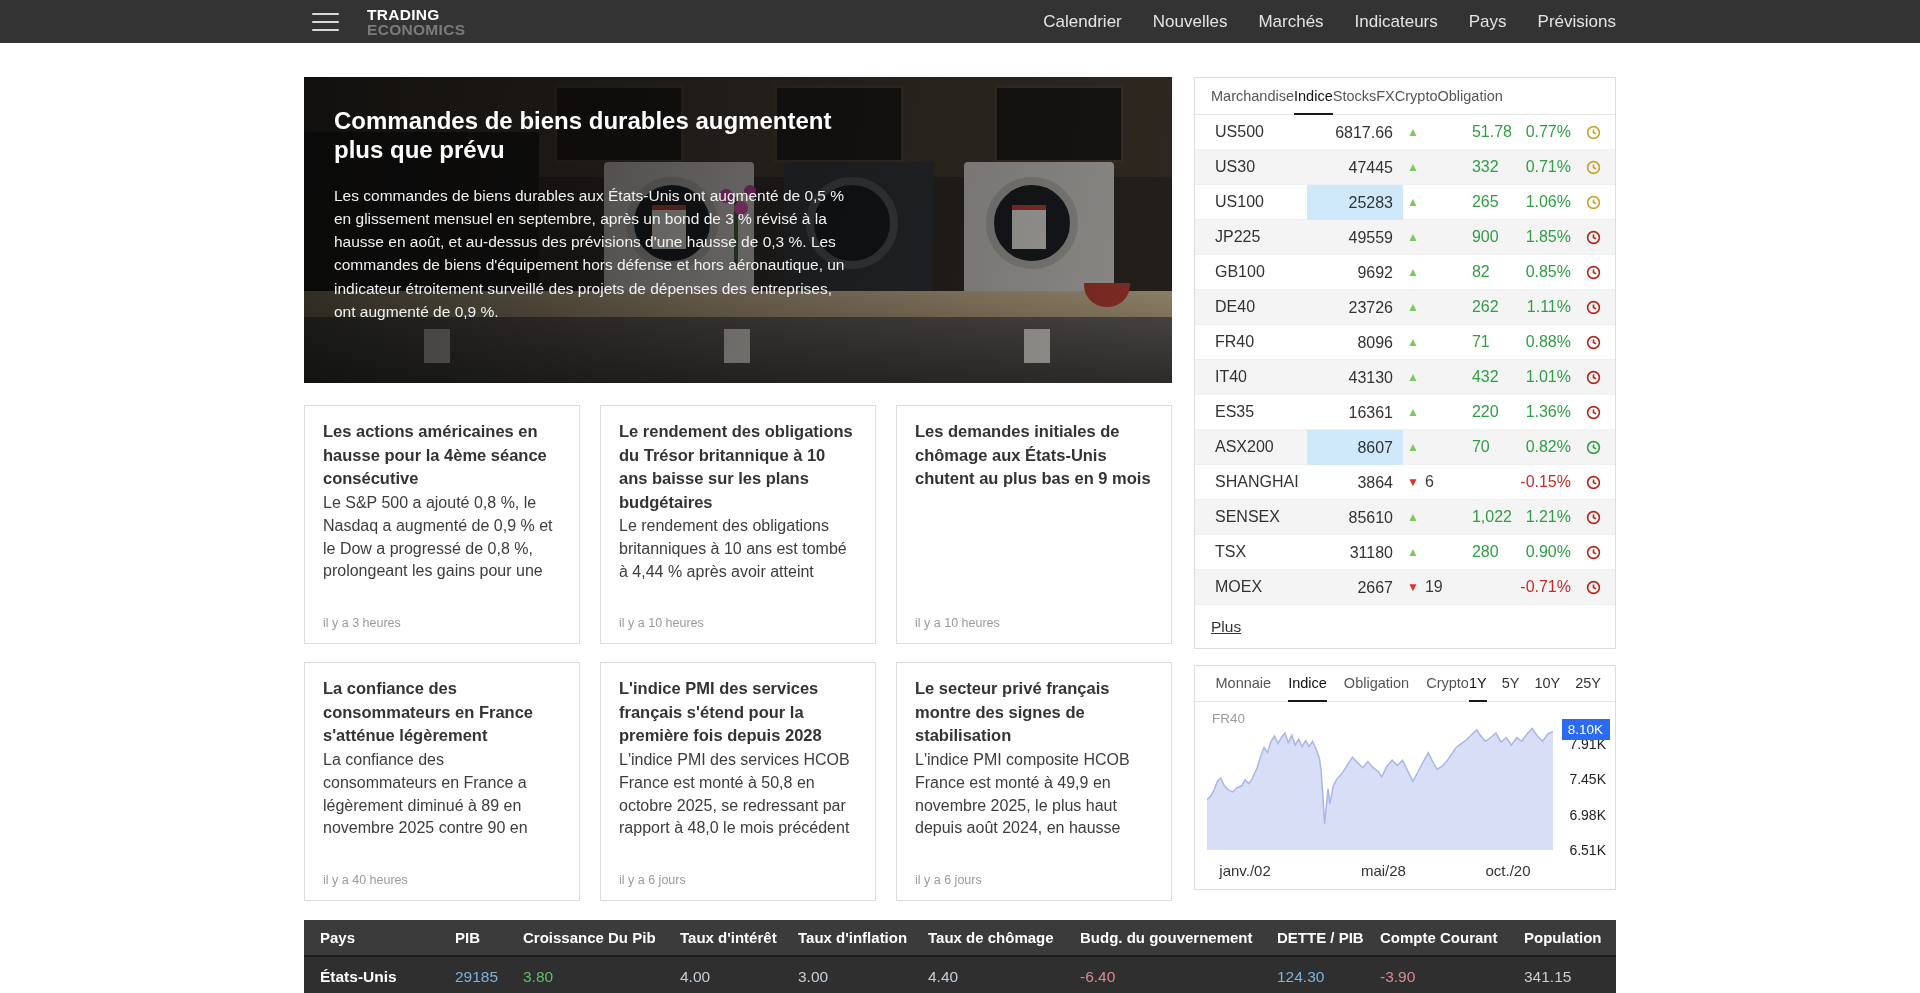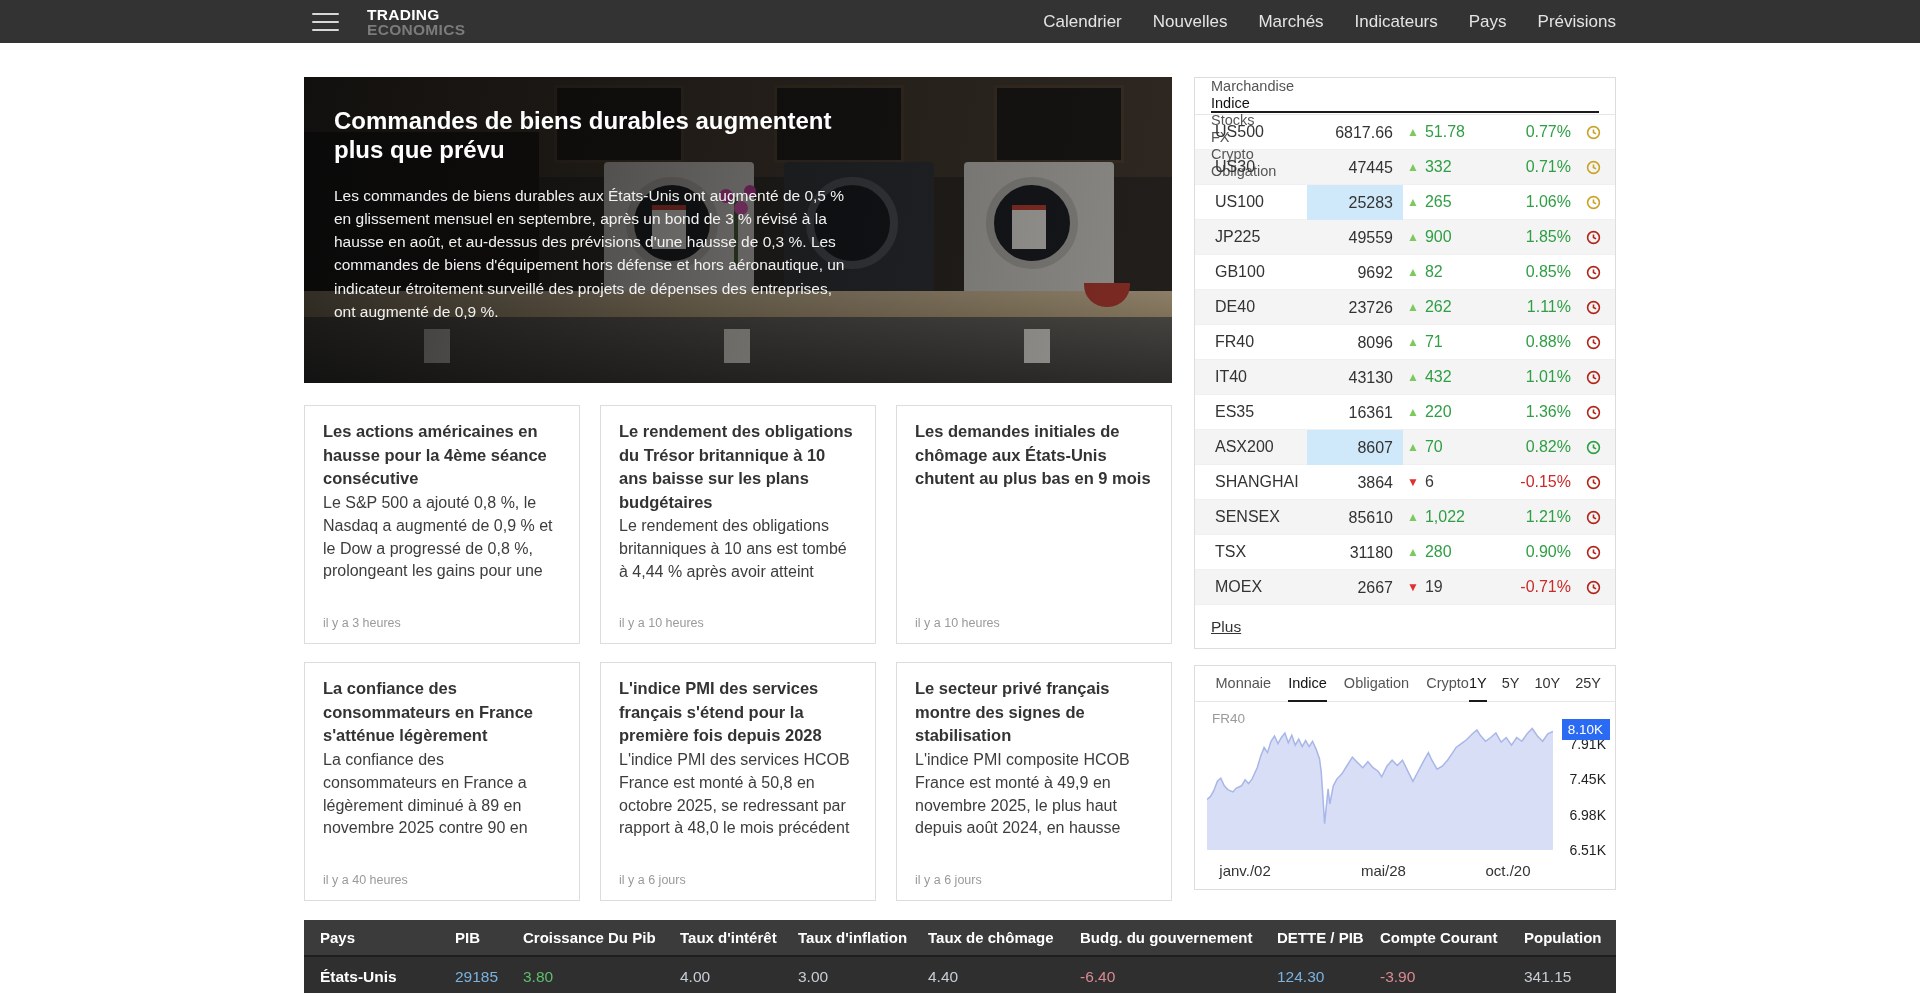--- a/index.html
+++ b/index.html
@@ -32,34 +32,34 @@
   .hero-sum { margin:19px 0 0; color:#f1f1f1; font-size:15.5px; line-height:1.5; width:516px; }
   
   .cards { margin-top:22px; display:grid; grid-template-columns:repeat(3,276px); column-gap:20px; row-gap:18px; }
   .card { position:relative; height:239px; border:1px solid #ddd; background:#fff; padding:14px 18px; cursor:pointer; }
   .card-title { font-size:16.5px; font-weight:bold; color:#333; line-height:1.43; }
   .card-body { font-size:16px; color:#3d3d3d; line-height:1.43; margin-top:1px; }
   .card-time { position:absolute; bottom:13px; left:18px; font-size:12.5px; color:#9a9a9a; }
   
   .panel { border:1px solid #ddd; background:#fff; }
   .market-panel { height:572px; }
-  .mtabs { display:flex; justify-content:space-between; padding:0 16px; height:37px; border-bottom:1px solid #e6e6e6;flex-direction:column; }
+  .mtabs { display:flex; justify-content:flex-start; padding:0 16px; height:37px; border-bottom:1px solid #e6e6e6; }
   .tab { display:flex; align-items:center; font-size:14.5px; color:#555; border-bottom:2px solid transparent; margin-bottom:-1px; cursor:pointer; white-space:nowrap; }
   .tab.active { color:#111; border-color:#1a1a1a; }
   .mrow { display:flex; align-items:center; height:35px; font-size:16px; border-bottom:1px solid #f0f0f0; cursor:pointer; }
   .mrow.alt { background:#f4f4f4; }
   .m-sym { width:112px; padding-left:20px; color:#333; }
   .m-val { width:96px; text-align:right; padding-right:10px; height:35px; line-height:35px; color:#333; }
   .m-val.hl { background:#cfe9fa; }
   .m-chg { width:88px; padding-left:4px; display:flex; align-items:center; }
   .tri { font-style:normal; font-size:12px; margin-right:6px; }
   .tri.up { color:#7cc95e; }
   .tri.down { color:#e03131; }
   .m-chg b { font-weight:normal; }
-  .m-chg.up b { color:#2f9e44; }
+  .m-chg.up b { color:#2f9e44;margin-left:47px; }
   .m-chg.down b { color:#3a3a3a; }
   .m-pct { width:80px; text-align:right; }
   .m-pct.up { color:#2f9e44; }
   .m-pct.down { color:#c92a2a; }
   .m-clk { flex:1; display:flex; justify-content:center; align-items:center; }
   .clk-yellow { color:#c9a227; }
   .clk-red { color:#b42318; }
   .clk-green { color:#2e9e44; }
   .plus-row { padding:13px 16px; }
   .plus { color:#333; font-size:15.5px; text-decoration:underline; cursor:pointer; }

